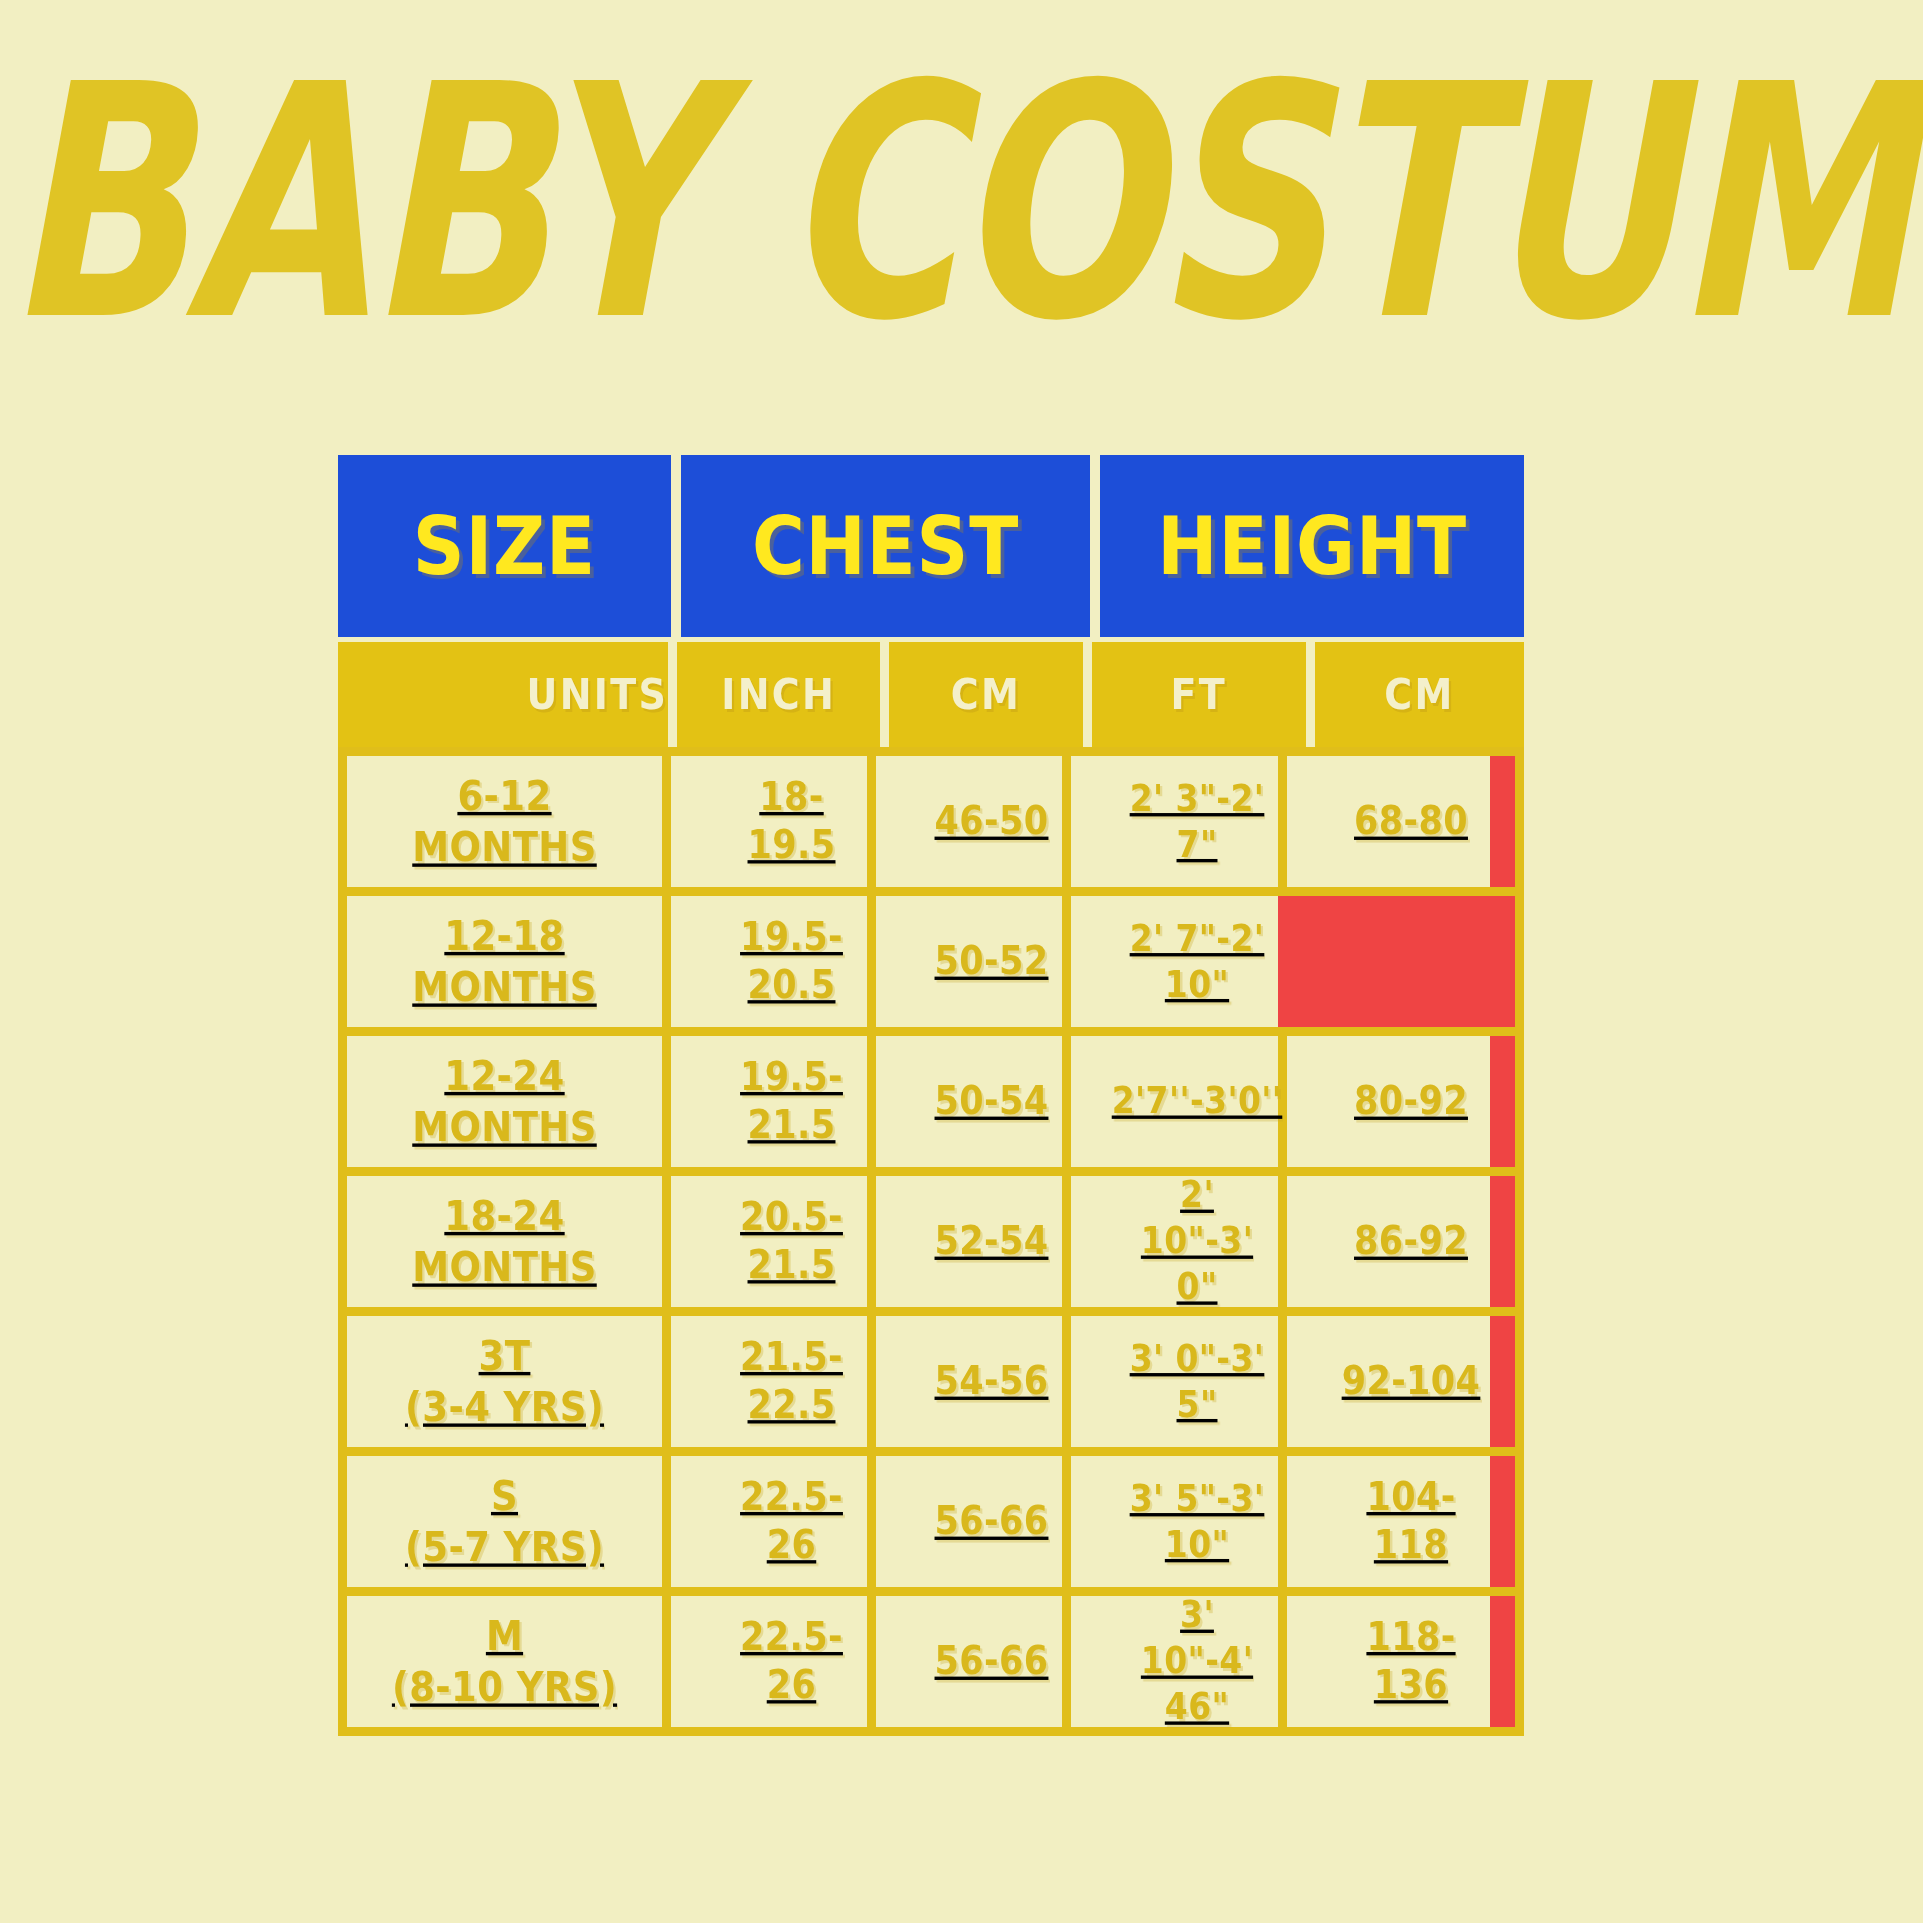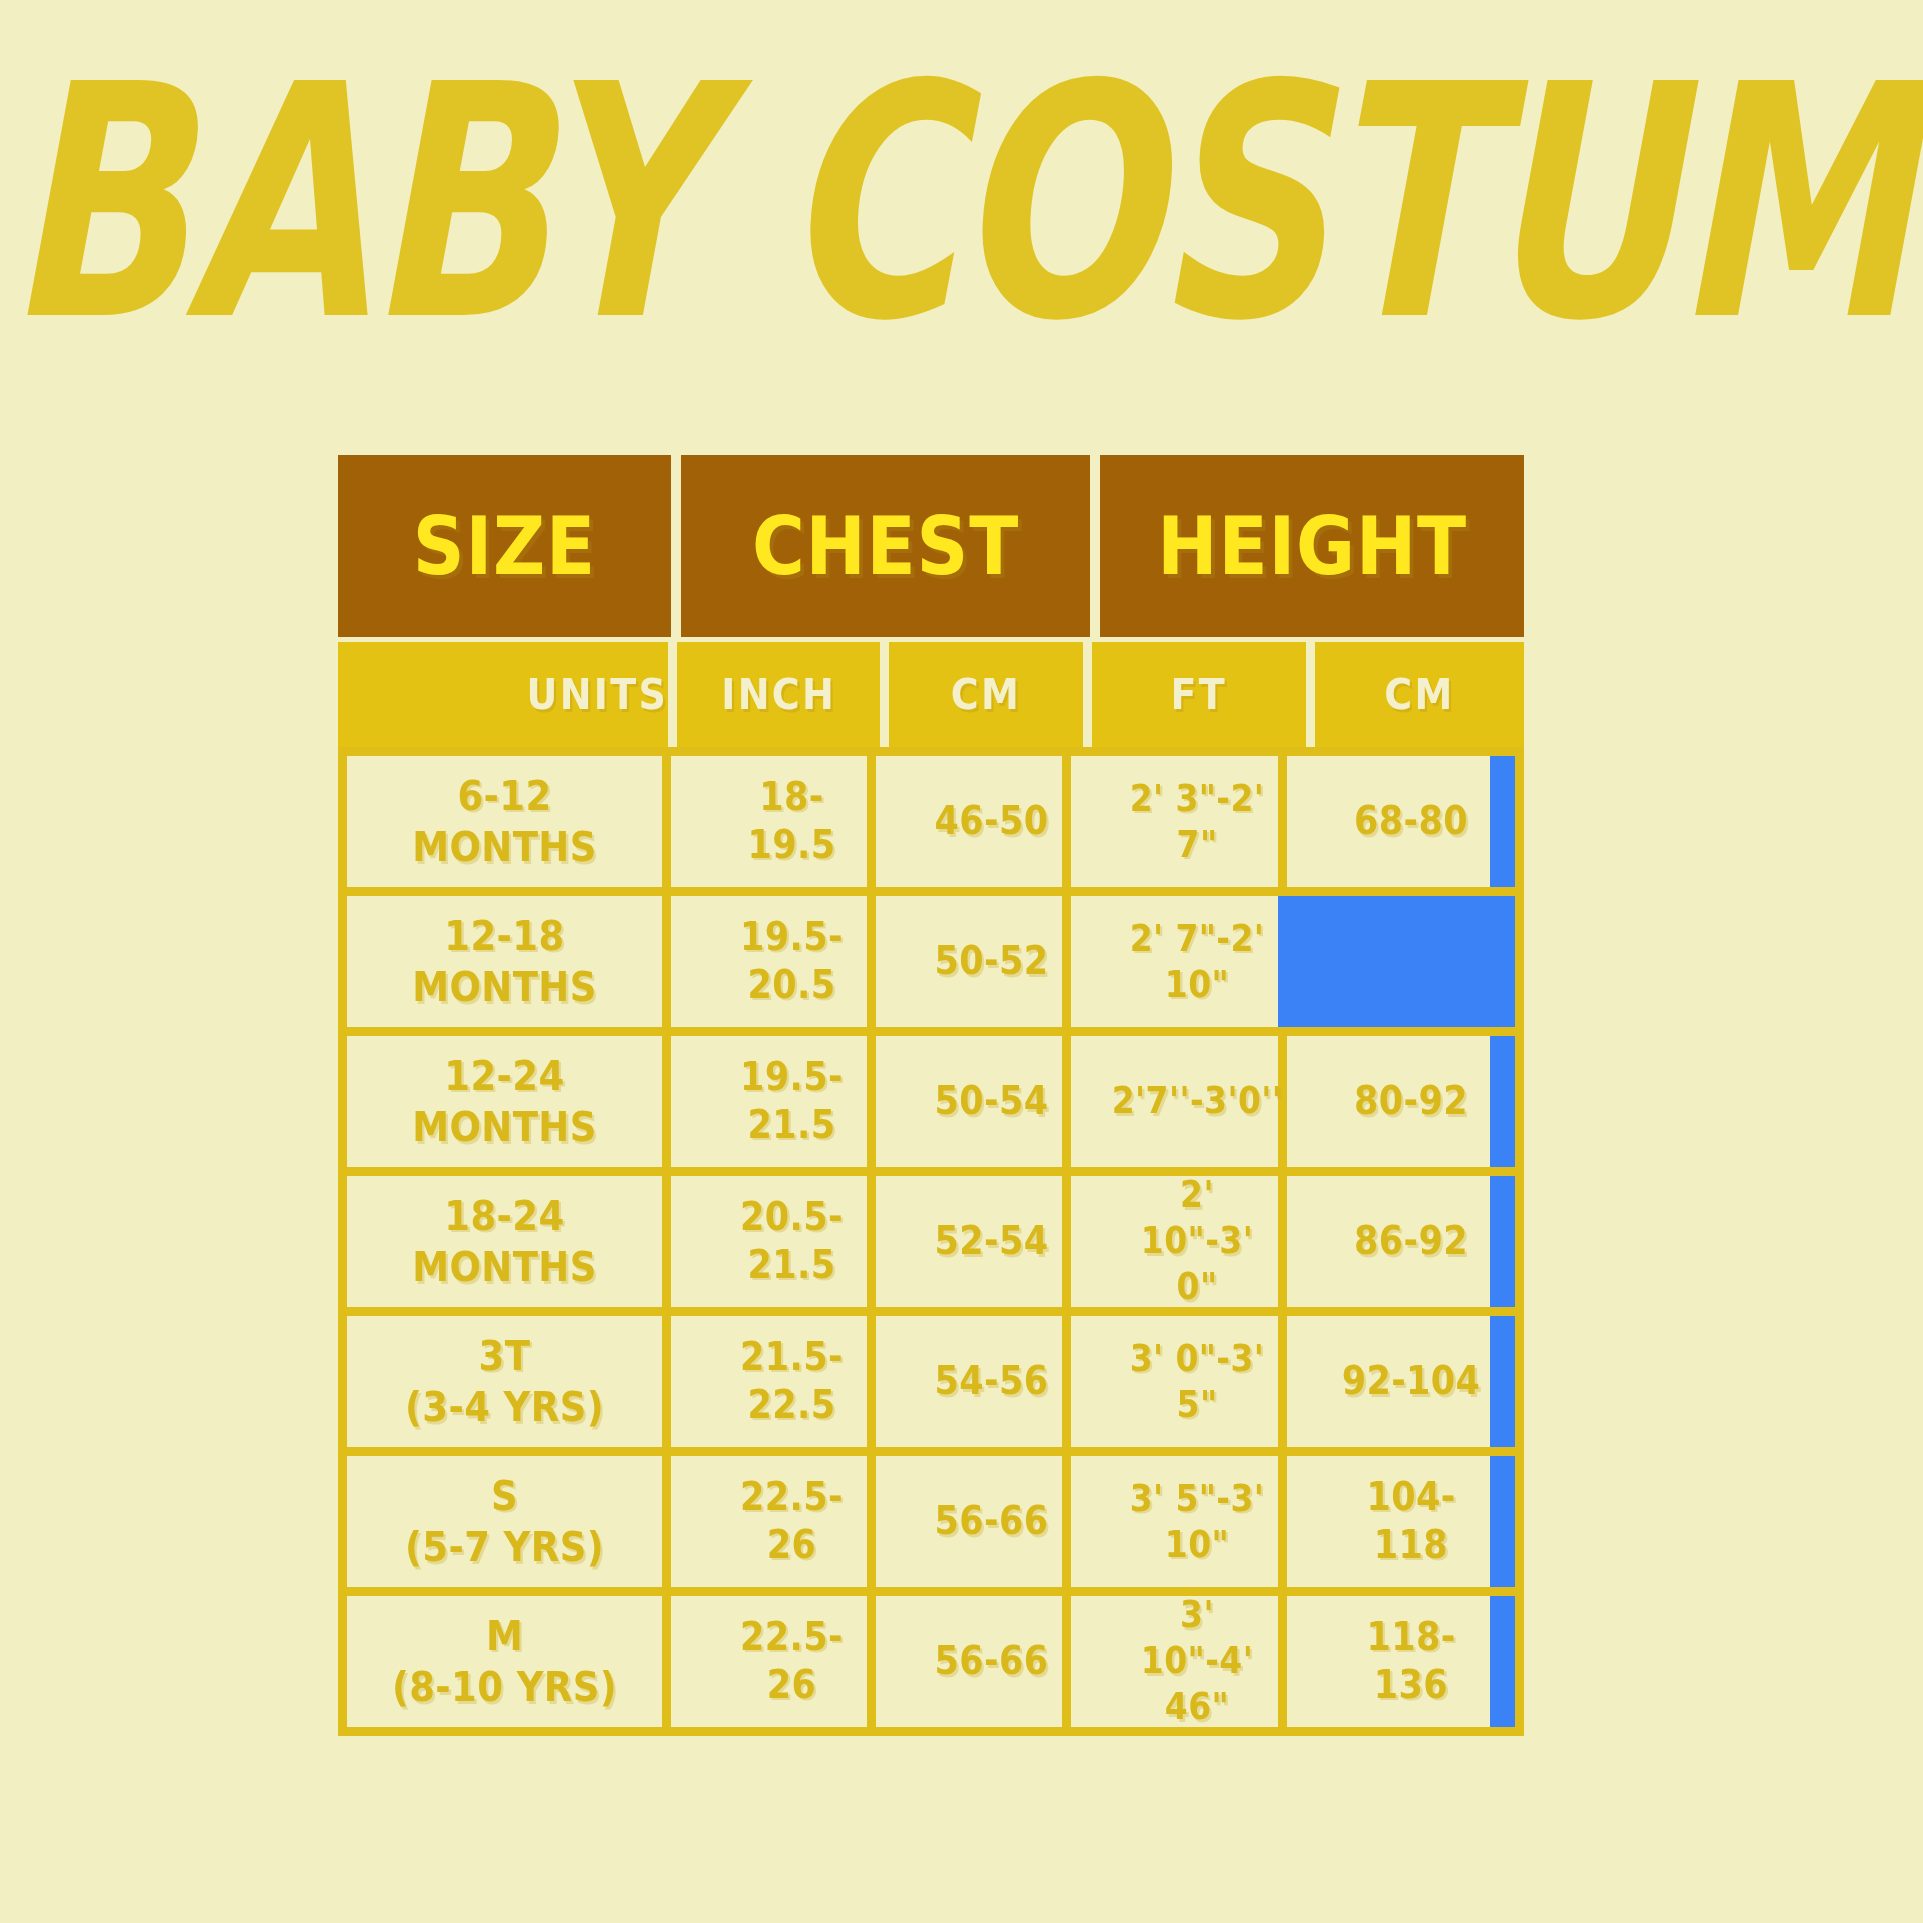--- a/index.html
+++ b/index.html
@@ -51,21 +51,21 @@
     width: 1186px;
   }
 
   
   .group-head {
     display: flex;
     height: 182px;
     gap: 9.8px;
   }
   .group-cell {
-    background: #a16207;
+    background: #1d4ed8;
     display: flex;
     align-items: center;
     justify-content: center;
   }
   .group-cell .gtxt {
     font-family: "DejaVu Sans", sans-serif;
     font-weight: bold;
     font-size: 72px;
     letter-spacing: 0.8px;
     color: #FFE81F;
@@ -103,22 +103,23 @@
   .sc-cm1   { width: 195px; }
   .sc-ft    { width: 216px; }
   .sc-cm2   { width: 211px; }
 
   
   .data-grid {
     border-left: 9px solid #E0BE1A;
     border-right: 9px solid #E0BE1A;
     border-bottom: 9px solid #E0BE1A;
     border-top: 9px solid #E0BE1A;
-    background: #3b82f6;
+    background: #ef4444;
     margin-top: 0px;
+    text-decoration: underline;
   }
   .drow {
     display: flex;
     height: 131px;
   }
   .drow + .drow { border-top: 9px solid #E0BE1A; }
   .dcell {
     background: #F2EFC2;
     display: flex;
     align-items: center;

